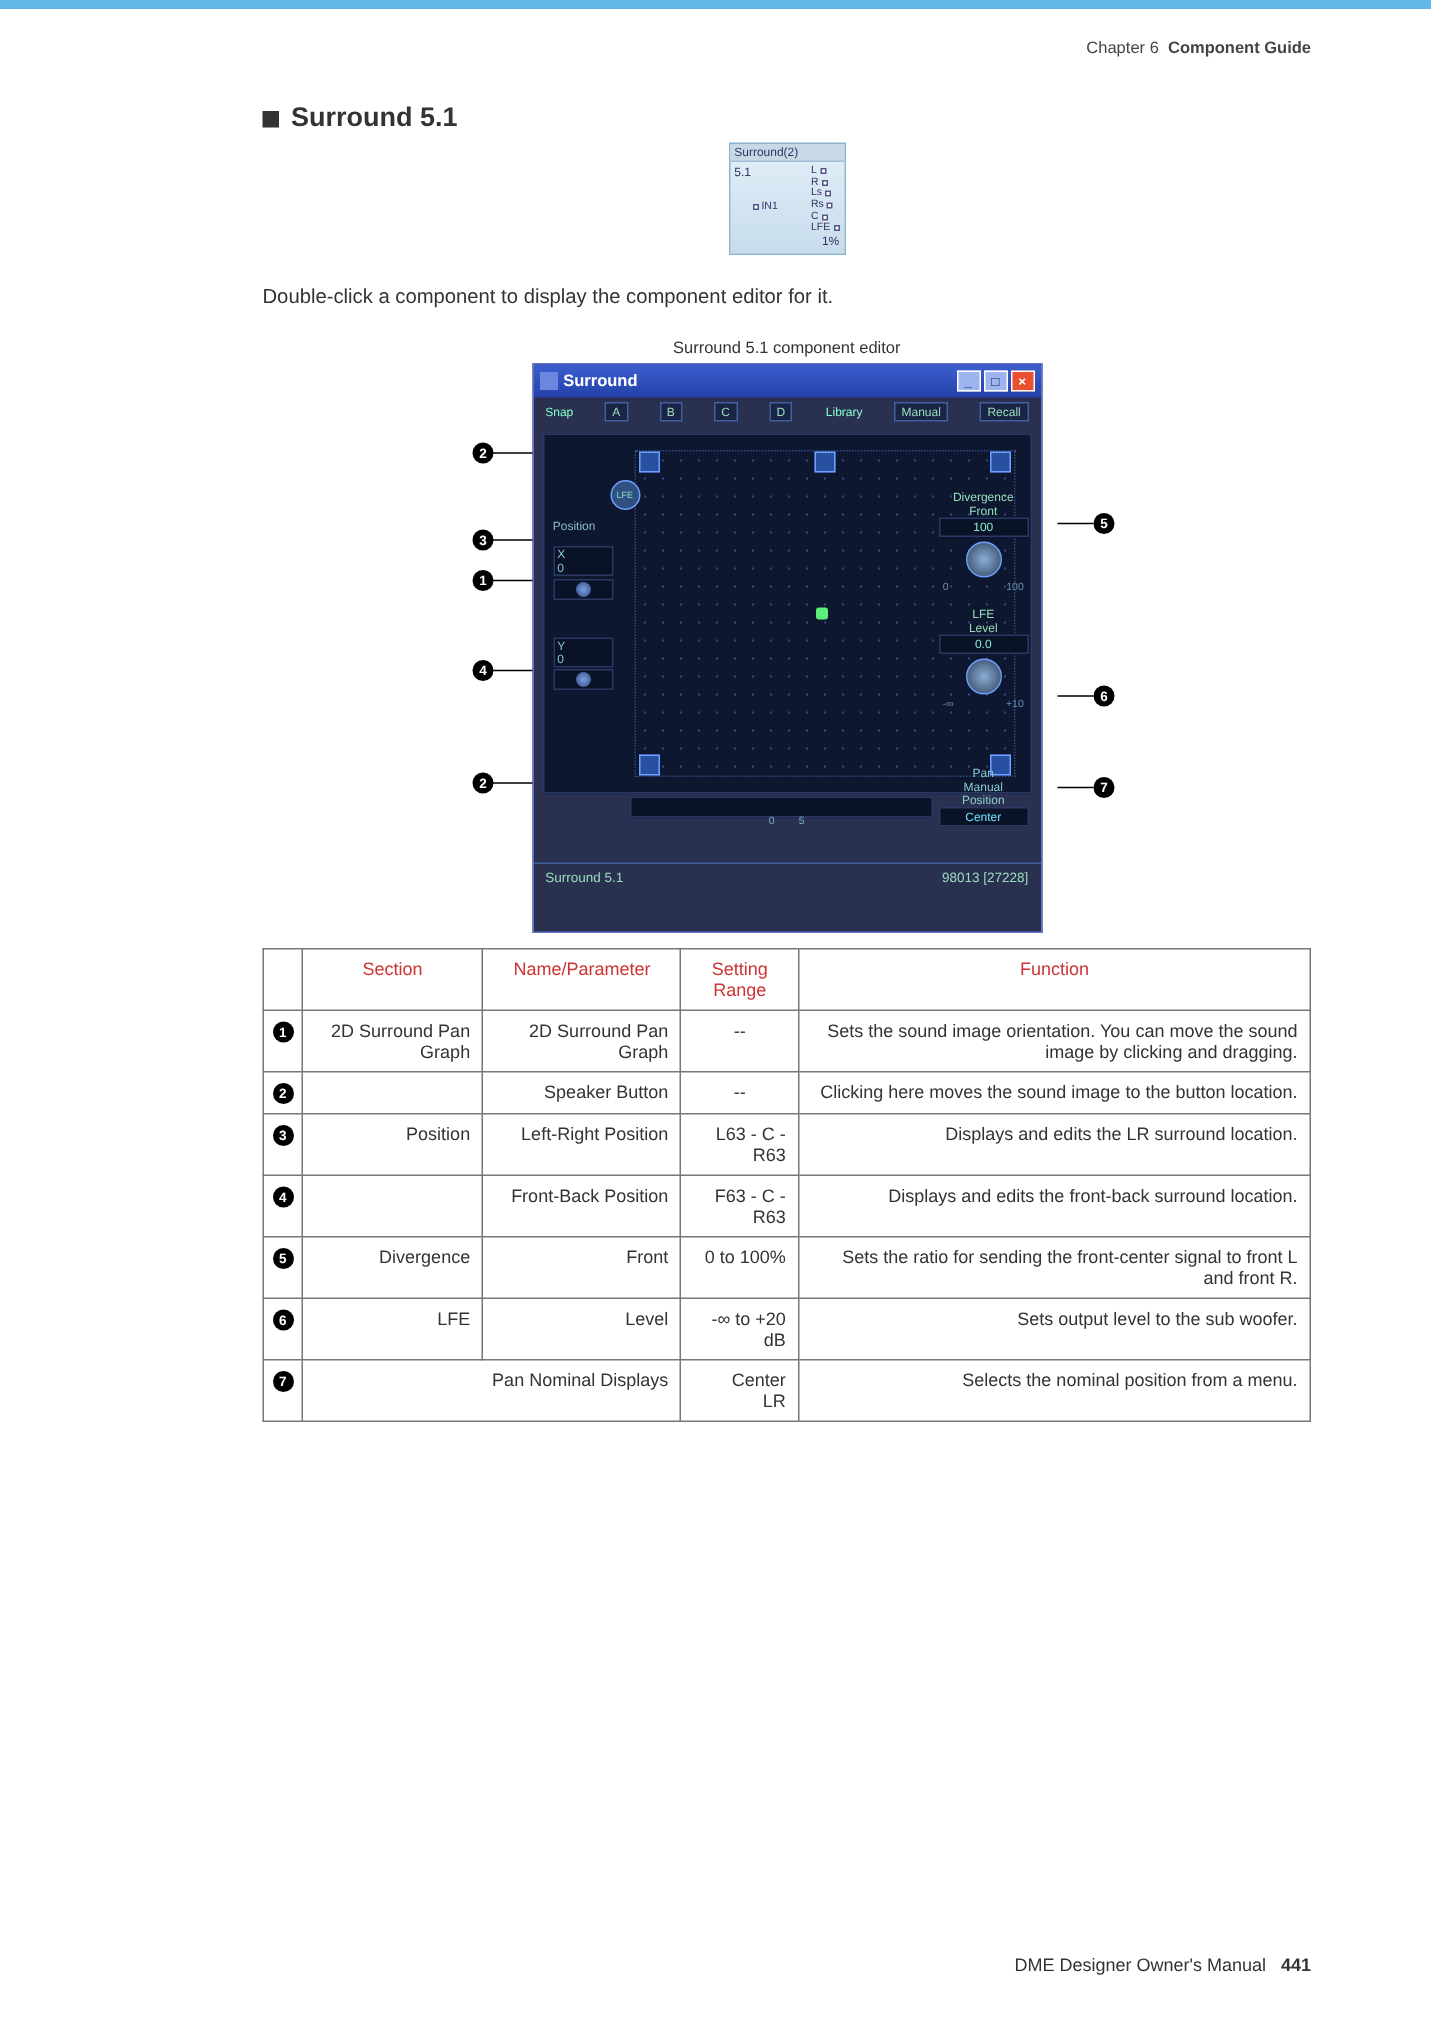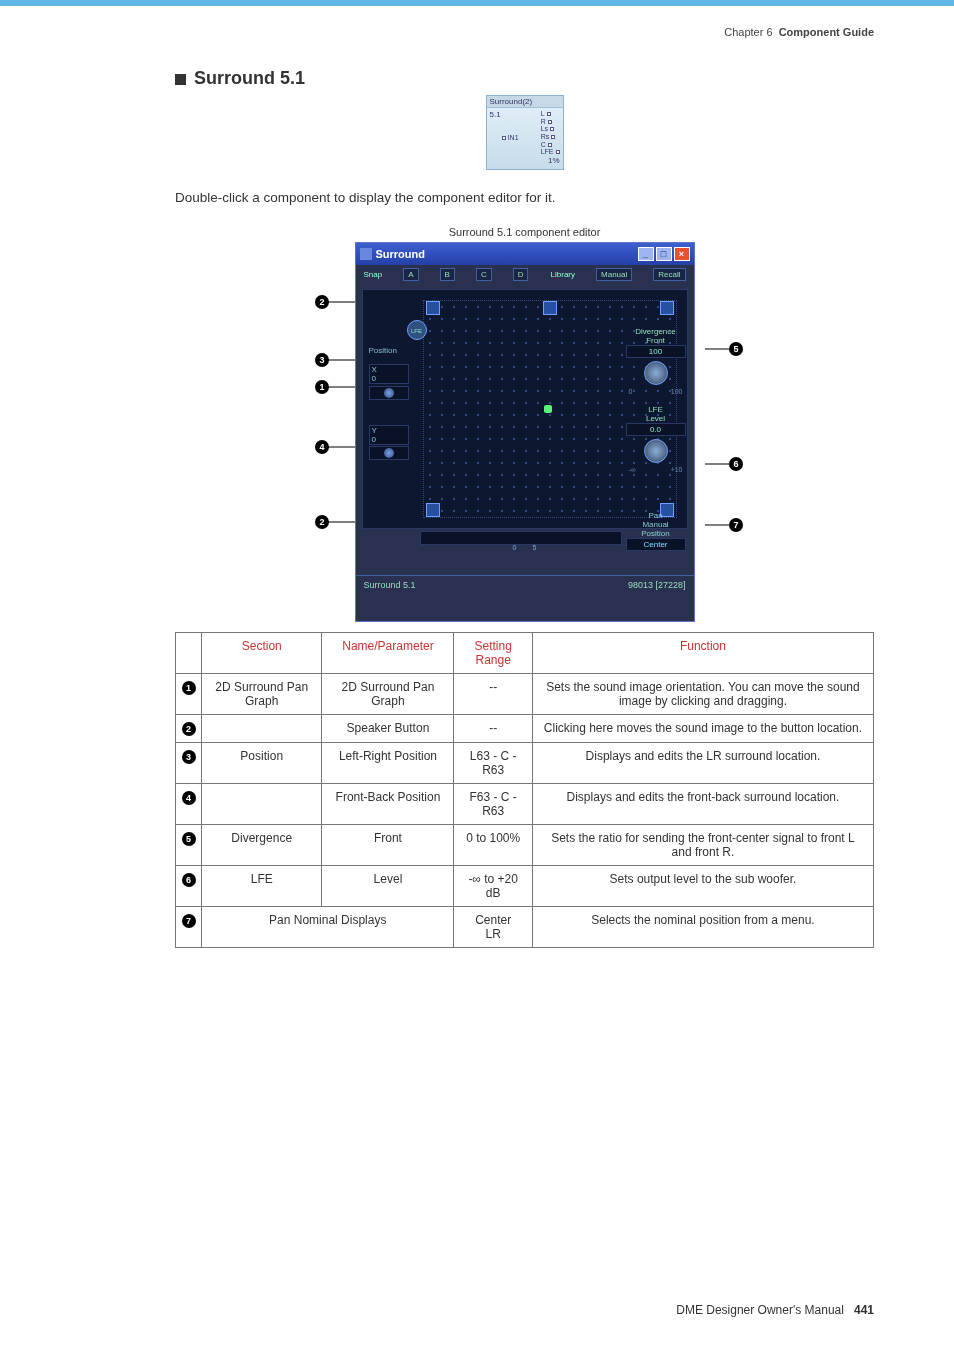--- a/index.html
+++ b/index.html
@@ -225,21 +225,21 @@
   }
 
   table.params {
     width: 100%; border-collapse: collapse;
     font-size: 12px;
   }
   table.params th, table.params td {
     border: 1px solid #777;
     padding: 6px 8px;
     vertical-align: top;
-    text-align: center;
+    text-align: right;
   }
   table.params th {
     color: #c33;
     font-weight: normal;
     text-align: center;
     background: #fff;
   }
   table.params th.blank { background: #fff; }
   table.params td.center { text-align: center; }
   table.params td.num-cell {

